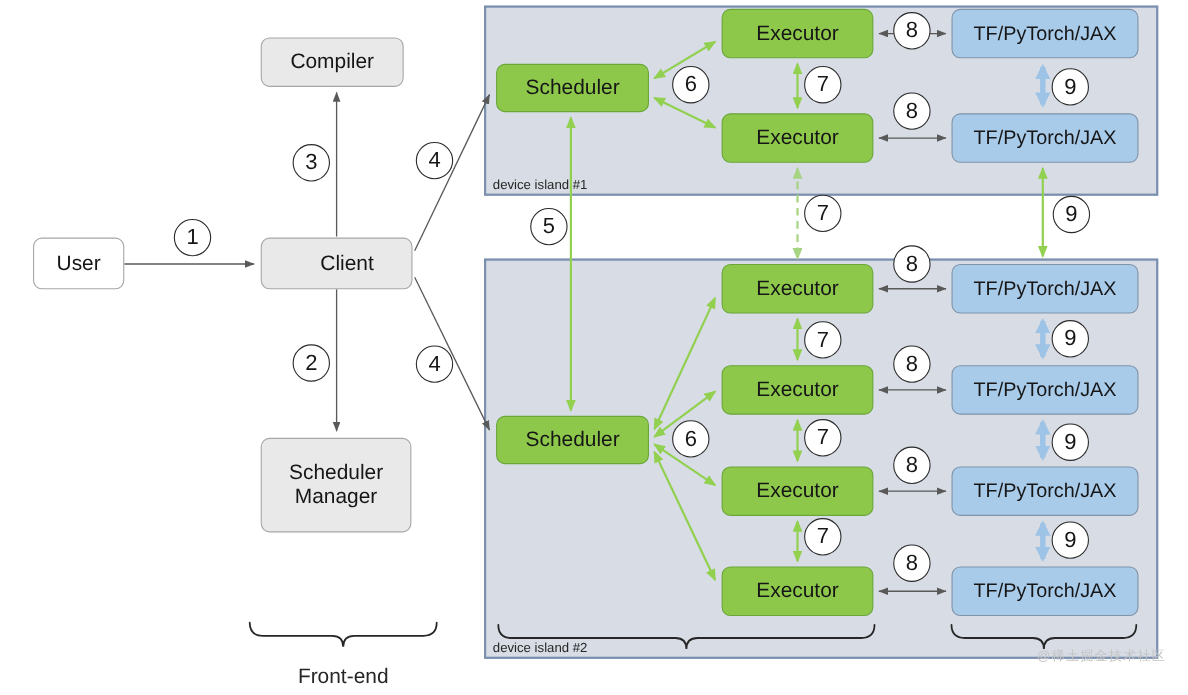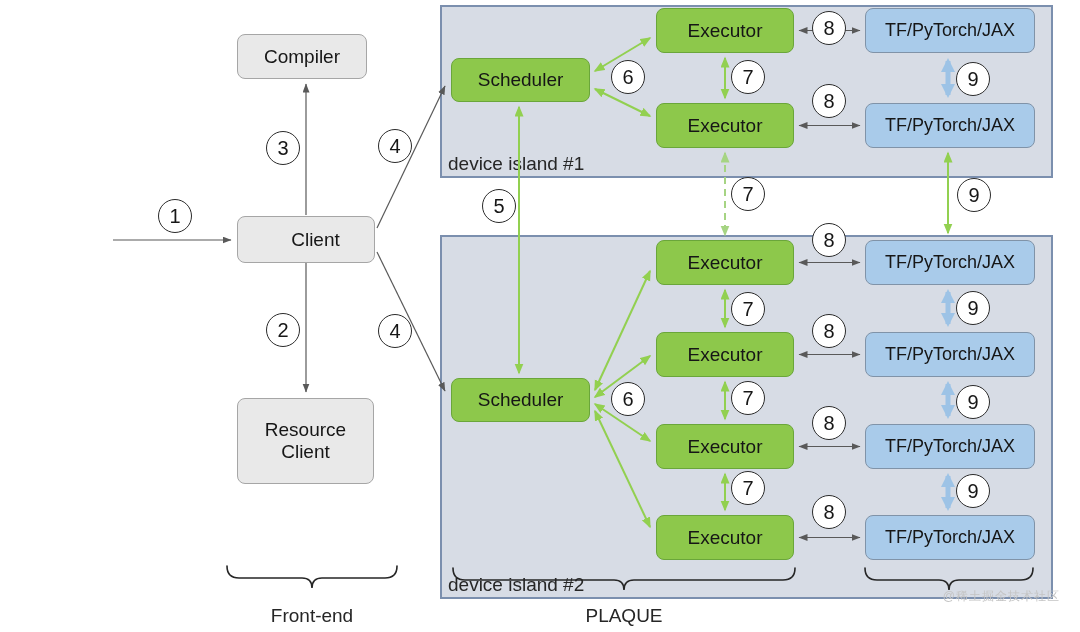--- a/index.html
+++ b/index.html
@@ -9,21 +9,21 @@
     --island-bg:#d7dce5; --island-border:#7b8fae;
     --arrow-gray:#595959; --arrow-green:#92d050; --arrow-green-dashed:#a6d483;
     --arrow-blue:#9dc3e6; --watermark-color:#c4c4c4;
   }
   html,body{margin:0;padding:0;background:#fff;}
   #canvas{
     position:relative;width:1080px;height:632px;background:#ffffff;overflow:hidden;
     font-family:"Liberation Sans","DejaVu Sans",sans-serif;
   }
   .island{position:absolute;background:var(--island-bg);border:2px solid var(--island-border);z-index:0;box-sizing:border-box;}
-  .island-label{position:absolute;left:6px;bottom:1px;font-size:19px;color:#262626;white-space:nowrap;}
+  .island-label{position:absolute;left:6px;bottom:1px;font-size:12px;color:#262626;white-space:nowrap;}
   #arrows{position:absolute;left:0;top:0;z-index:1;pointer-events:none;}
   .node{position:absolute;display:flex;align-items:center;justify-content:center;text-align:center;
         border-radius:8px;font-size:19px;color:#161616;z-index:2;box-sizing:border-box;line-height:1.15;}
   .node.gray{background:var(--node-gray);border:1.5px solid var(--node-gray-border);}
   .node.white{background:#ffffff;border:1.5px solid var(--node-gray-border);}
   .node.green{background:var(--node-green);border:1.5px solid var(--node-green-border);}
   .node.blue{background:var(--node-blue);border:1.5px solid var(--node-blue-border);font-size:18px;}
   .step{position:absolute;width:34px;height:34px;border-radius:50%;background:#ffffff;border:1.7px solid #2b2b2b;
         display:flex;align-items:center;justify-content:center;font-size:20px;color:#161616;z-index:3;box-sizing:border-box;}
   .group-label{position:absolute;font-size:19px;color:#262626;text-align:center;z-index:2;white-space:nowrap;}
@@ -96,23 +96,24 @@
     <line class="l-blue" x1="948" y1="61" x2="948" y2="95"></line>
     <line class="l-blue" x1="948" y1="292" x2="948" y2="324"></line>
     <line class="l-blue" x1="948" y1="384" x2="948" y2="416"></line>
     <line class="l-blue" x1="948" y1="476" x2="948" y2="508"></line>
 
     <path class="brace" d="M227,566 Q227,578 239,578 H302 Q312,578 312,588 Q312,578 322,578 H385 Q397,578 397,566"></path>
     <path class="brace" d="M453,568 Q453,580 465,580 H614 Q624,580 624,590 Q624,580 634,580 H783 Q795,580 795,568"></path>
     <path class="brace" d="M865,568 Q865,580 877,580 H939 Q949,580 949,590 Q949,580 959,580 H1021 Q1033,580 1033,568"></path>
   </svg>
 
+  <div class="node white" style="left:30px;top:216px;width:83px;height:47px;">User</div>
   <div class="node gray" style="left:237px;top:34px;width:130px;height:45px;">Compiler</div>
   <div class="node gray" style="left:237px;top:216px;width:138px;height:47px;padding-left:19px;">Client</div>
-  <div class="node gray" style="left:237px;top:398px;width:137px;height:86px;padding:0 20px;">Resource Client</div>
+  <div class="node gray" style="left:237px;top:398px;width:137px;height:86px;padding:0 20px;">Scheduler Manager</div>
 
   <div class="node green" style="left:451px;top:58px;width:139px;height:44px;">Scheduler</div>
   <div class="node green" style="left:656px;top:8px;width:138px;height:45px;">Executor</div>
   <div class="node green" style="left:656px;top:103px;width:138px;height:45px;">Executor</div>
   <div class="node blue" style="left:865px;top:8px;width:170px;height:45px;">TF/PyTorch/JAX</div>
   <div class="node blue" style="left:865px;top:103px;width:170px;height:45px;">TF/PyTorch/JAX</div>
 
   <div class="node green" style="left:451px;top:378px;width:139px;height:44px;">Scheduler</div>
   <div class="node green" style="left:656px;top:240px;width:138px;height:45px;">Executor</div>
   <div class="node green" style="left:656px;top:332px;width:138px;height:45px;">Executor</div>
@@ -142,17 +143,16 @@
   <div class="step" style="left:812px;top:406px;">8</div>
   <div class="step" style="left:812px;top:495px;">8</div>
   <div class="step" style="left:731px;top:292px;">7</div>
   <div class="step" style="left:731px;top:381px;">7</div>
   <div class="step" style="left:731px;top:471px;">7</div>
   <div class="step" style="left:956px;top:291px;">9</div>
   <div class="step" style="left:956px;top:385px;">9</div>
   <div class="step" style="left:956px;top:474px;">9</div>
 
   <div class="group-label" style="left:232px;top:605px;width:160px;">Front-end</div>
-  <div class="group-label" style="left:544px;top:605px;width:160px;">PLAQUE</div>
 
   <div class="watermark">@稀土掘金技术社区</div>
 
 </div>
 
 </body></html>

